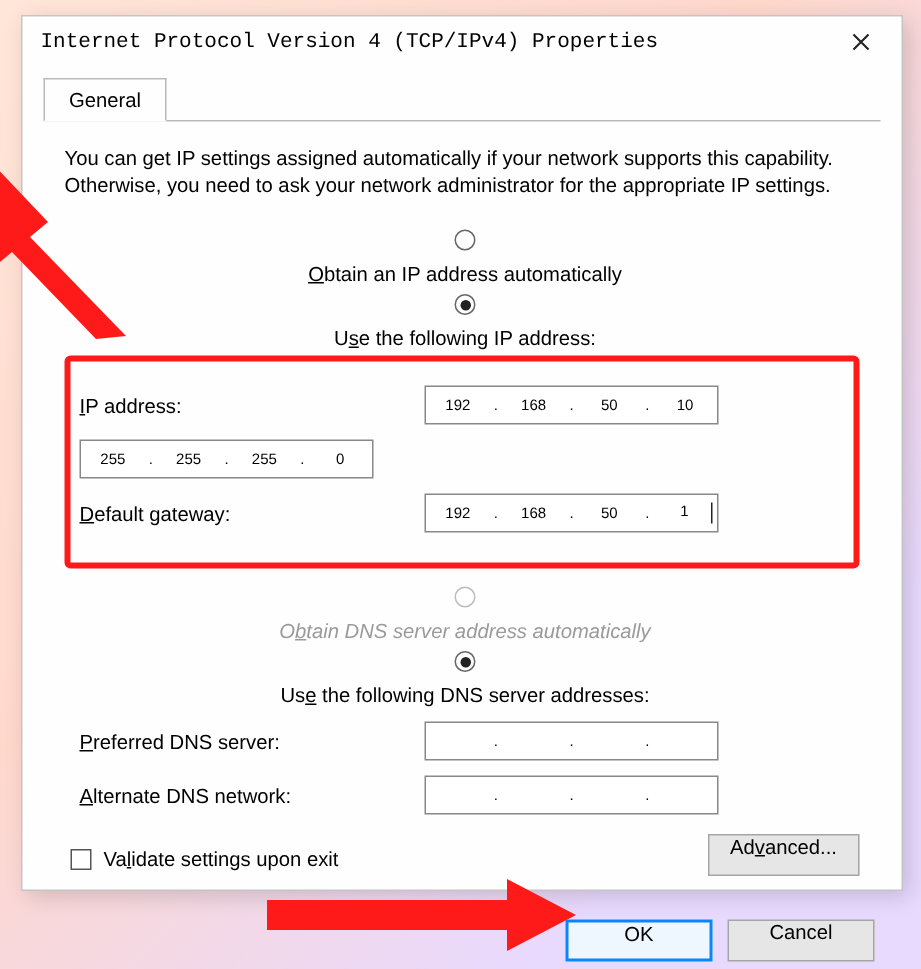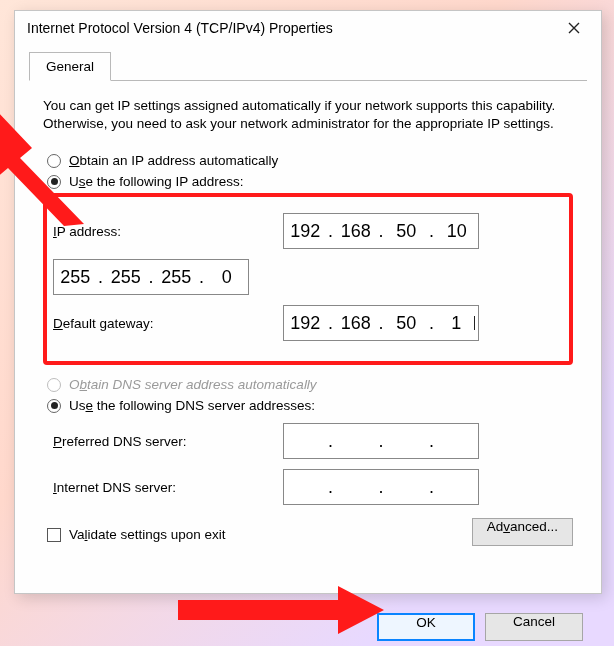--- a/index.html
+++ b/index.html
@@ -24,20 +24,21 @@
     background: #fefefe;
     border: 1px solid #c5c5c5;
     box-shadow: 4px 4px 14px rgba(0,0,0,.15);
   }
   .titlebar {
     height: 34px;
     display: flex;
     align-items: center;
     padding: 0 8px 0 12px;
     font-size: 14px;
+    font-family: Liberation Mono, monospace;
   }
   .titlebar .title { flex: 1; }
   .close-btn {
     width: 38px; height: 28px;
     display:flex; align-items:center; justify-content:center;
     font-size: 15px;
     font-family: Arial, sans-serif;
   }
   .tabstrip {
     margin: 6px 14px 0 14px;
@@ -57,20 +58,21 @@
   .client {
     padding: 16px 28px 14px 28px;
   }
   .help-text {
     line-height: 1.35;
     margin-bottom: 20px;
   }
   .radio-row {
     display:flex; align-items:center; gap:8px;
     margin: 6px 0 4px 4px;
+    flex-direction: column;
   }
   .radio {
     width:14px; height:14px; border:1px solid #666; border-radius:50%;
     display:inline-flex; align-items:center; justify-content:center;
     background:#fff; flex:none;
   }
   .radio.checked::after{
     content:""; width:7px; height:7px; border-radius:50%; background:#222;
   }
   .radio.disabled{ border-color:#bdbdbd; }
@@ -80,25 +82,25 @@
     padding: 6px 8px 10px 6px;
     margin: 4px 0 12px 0;
   }
   .field-row{
     display:flex; align-items:center;
     margin: 10px 0;
   }
   .field-label{ width: 230px; }
   .ip-input{
     flex:none;
-    width: 196px; height:36px;
+    width: 196px; height:26px;
     border:1px solid #888;
     background:#fff;
     display:flex; align-items:center; justify-content:space-evenly;
-    font-family: inherit; font-size:18px;
+    font-family: inherit; font-size:10px;
   }
   .oct{ width:36px; text-align:center; }
   .dot{ width:8px; text-align:center; }
   .group2 .field-row{ margin-left: 10px; }
   .check-row{
     display:flex; align-items:center; gap:8px;
     margin: 22px 0 0 4px;
   }
   .checkbox{
     width:14px; height:14px; border:1px solid #555; background:#fff; flex:none;
@@ -215,21 +217,21 @@
           <span class="oct"></span>
             <span class="dot">.</span>
           <span class="oct"></span>
             <span class="dot">.</span>
           <span class="oct"></span>
             <span class="dot">.</span>
           <span class="oct"></span>
         </div>
       </div>
       <div class="field-row">
-        <span class="field-label und">Internet DNS server:</span>
+        <span class="field-label und">Alternate DNS network:</span>
         <div class="ip-input">
           <span class="oct"></span>
             <span class="dot">.</span>
           <span class="oct"></span>
             <span class="dot">.</span>
           <span class="oct"></span>
             <span class="dot">.</span>
           <span class="oct"></span>
         </div>
       </div>

